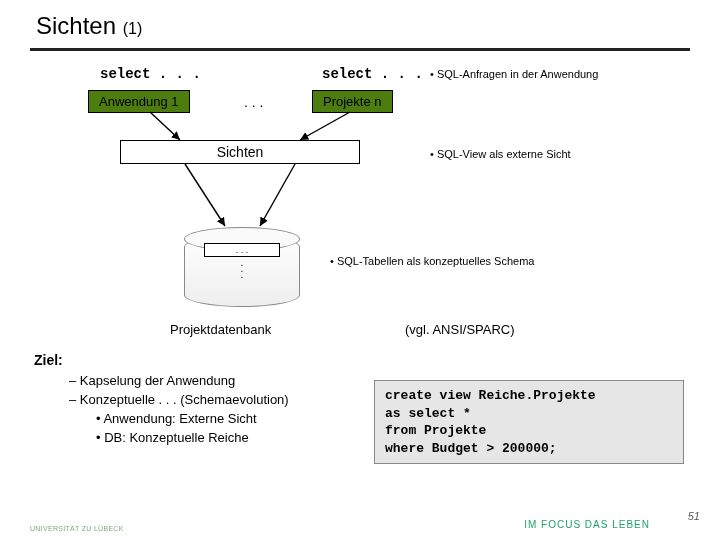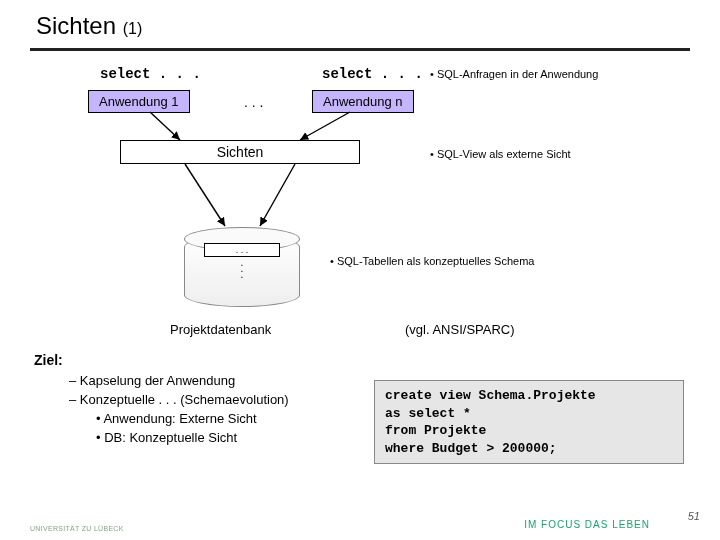--- a/index.html
+++ b/index.html
@@ -32,21 +32,21 @@
   .sel2 { position: absolute; top: 66px; left: 322px; font-size: 14px; }
   .note1 { position: absolute; top: 68px; left: 430px; font-size: 11px; }
   .note2 { position: absolute; top: 148px; left: 430px; font-size: 11px; }
   .note3 { position: absolute; top: 255px; left: 330px; font-size: 11px; }
   .appbox {
     position: absolute;
     top: 90px;
     border: 1px solid #000;
     padding: 3px 10px;
     font-size: 13px;
-    background: #c4b5fd;
+    background: #4d7c0f;
   }
   .app1 { left: 88px; }
   .app2 { left: 312px; }
   .dots-mid { position: absolute; top: 94px; left: 244px; font-size: 14px; }
   .sichtenbox {
     position: absolute;
     top: 140px;
     left: 120px;
     width: 240px;
     border: 1px solid #000;
@@ -154,21 +154,21 @@
   <span class="sub">(1)</span>
 </div>
 <div class="hr"></div>
 
 <div class="sel1 mono">select . . .</div>
 <div class="sel2 mono">select . . .</div>
 <div class="note1">• SQL-Anfragen in der Anwendung</div>
 
 <div class="appbox app1">Anwendung 1</div>
 <div class="dots-mid">. . .</div>
-<div class="appbox app2">Anwendung n</div>
+<div class="appbox app2">Projekte n</div>
 
 <div class="sichtenbox">Sichten</div>
 <div class="note2">• SQL-View als externe Sicht</div>
 
 <svg class="arrows" width="720" height="540">
   <defs>
     <marker id="ah" markerWidth="8" markerHeight="8" refX="6" refY="3" orient="auto">
       <path d="M0,0 L6,3 L0,6 Z" fill="#000"></path>
     </marker>
   </defs>
@@ -187,25 +187,25 @@
 <div class="note3">• SQL-Tabellen als konzeptuelles Schema</div>
 
 <div class="dblabel">Projektdatenbank</div>
 <div class="ansi">(vgl. ANSI/SPARC)</div>
 
 <div class="ziel-label">Ziel:</div>
 <div class="ziel">
   <div class="dash">–   Kapselung der Anwendung</div>
   <div class="dash">–   Konzeptuelle . . . (Schemaevolution)</div>
   <div class="bull">•  Anwendung: Externe Sicht</div>
-  <div class="bull">•  DB: Konzeptuelle Sicht</div>
+  <div class="bull">•  DB: Konzeptuelle Reiche</div>
 </div>
 
 <div class="codebox">
-  <div><b>create view Schema.Projekte</b></div>
+  <div><b>create view Reiche.Projekte</b></div>
   <div><b>as select *</b></div>
   <div><b>from Projekte</b></div>
   <div><b>where Budget &gt; 200000;</b></div>
 </div>
 
 <div class="footer-left">UNIVERSITÄT ZU LÜBECK</div>
 <div class="footer-right">IM FOCUS DAS LEBEN</div>
 <div class="pagenum">51</div>
 
 </body></html>

